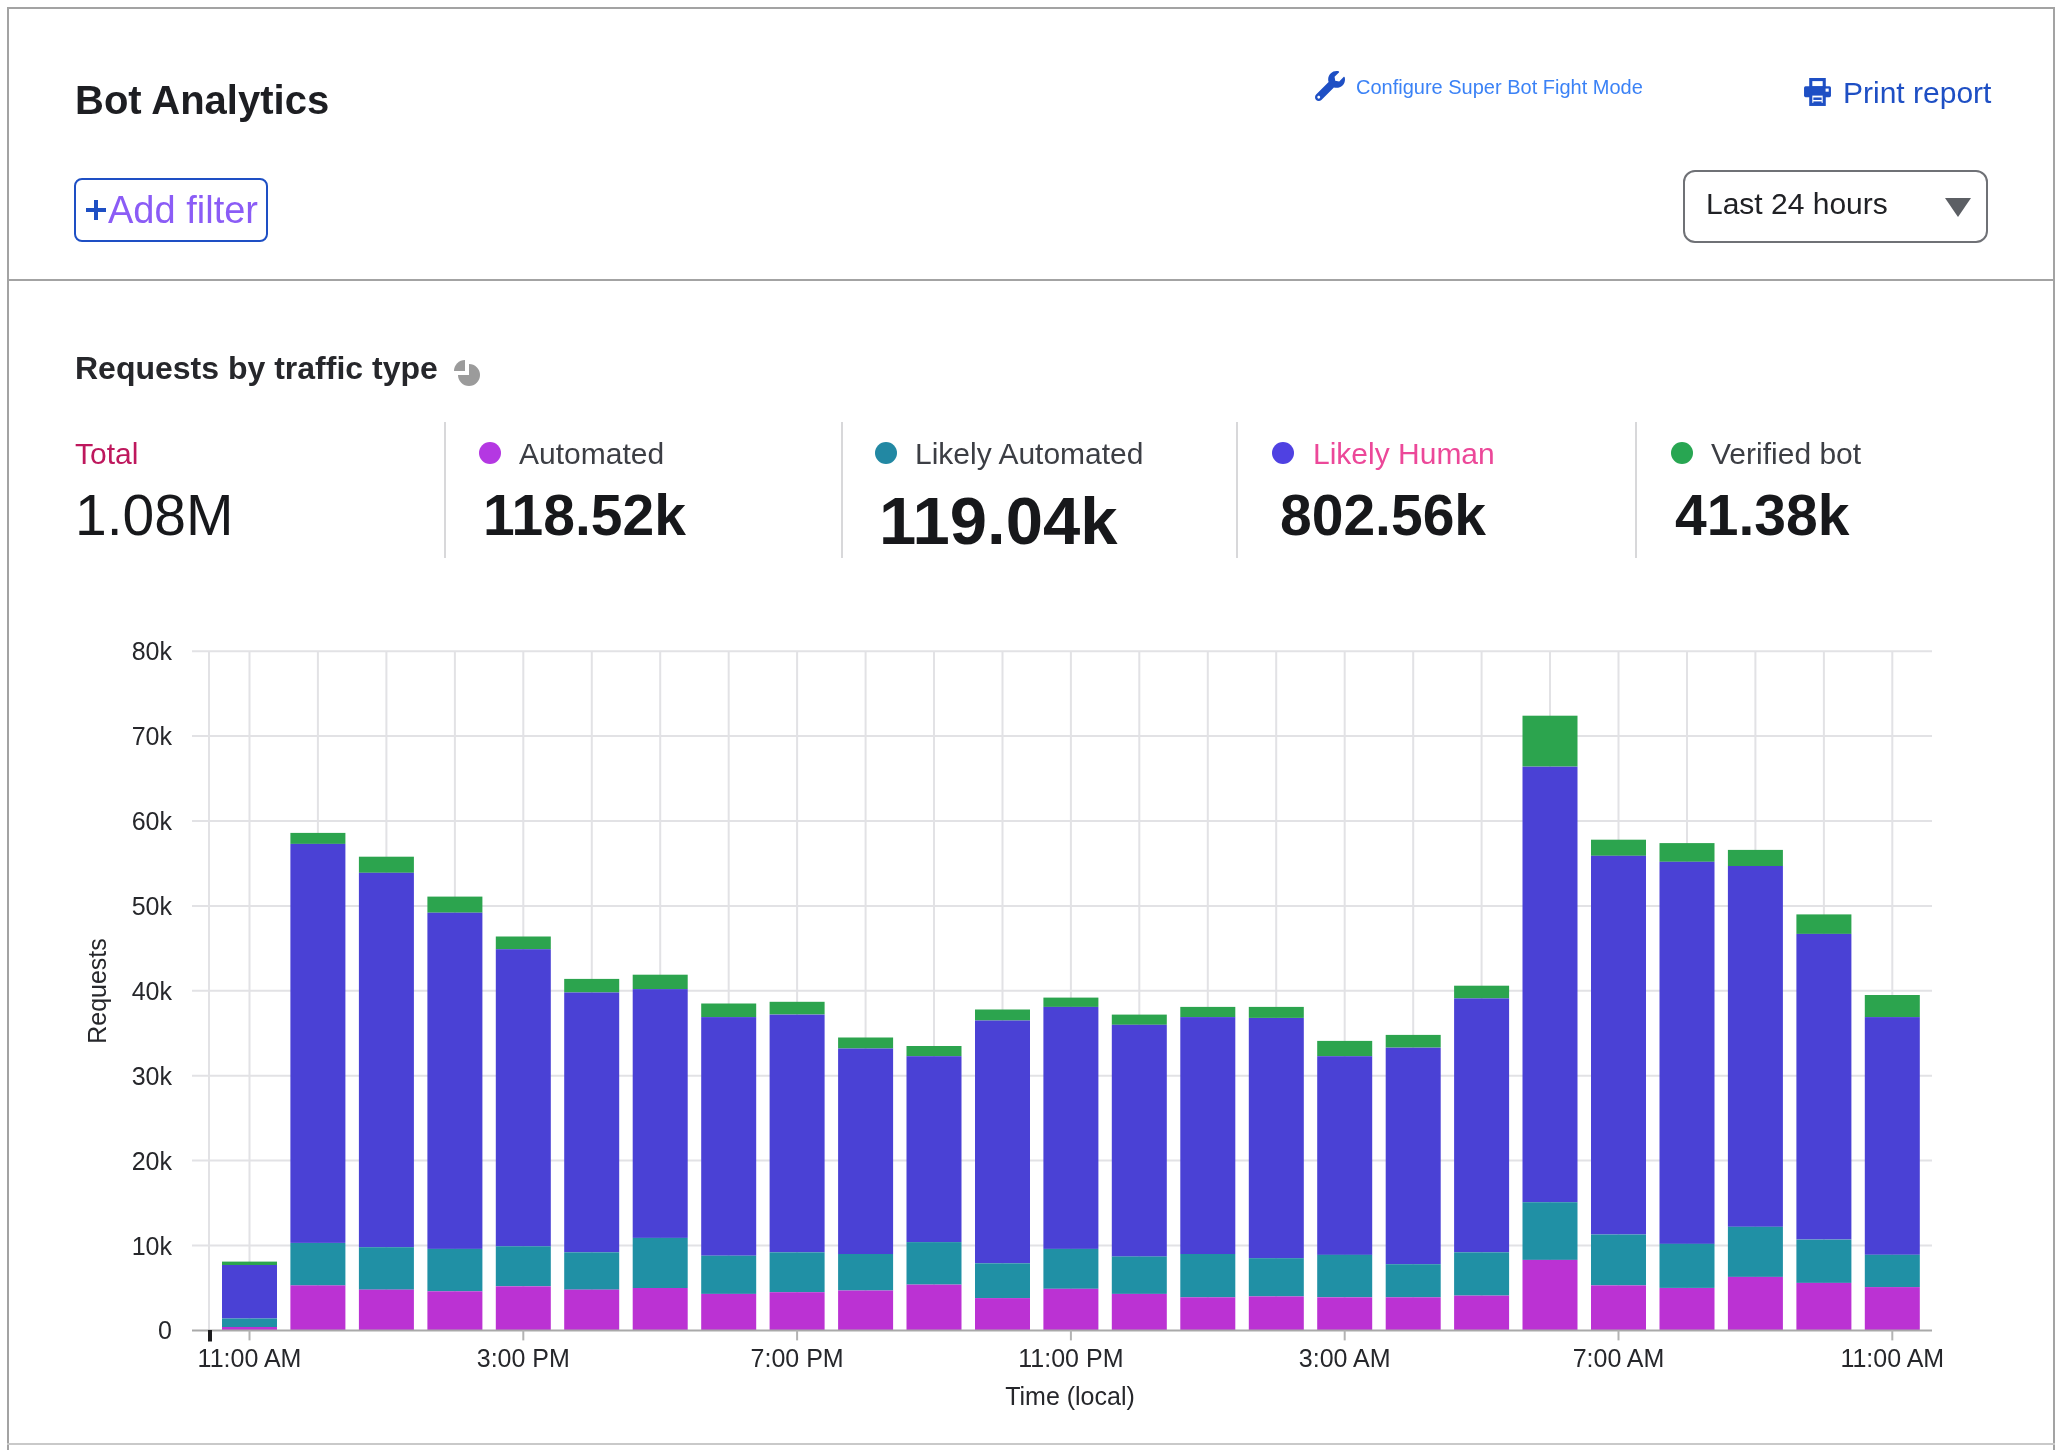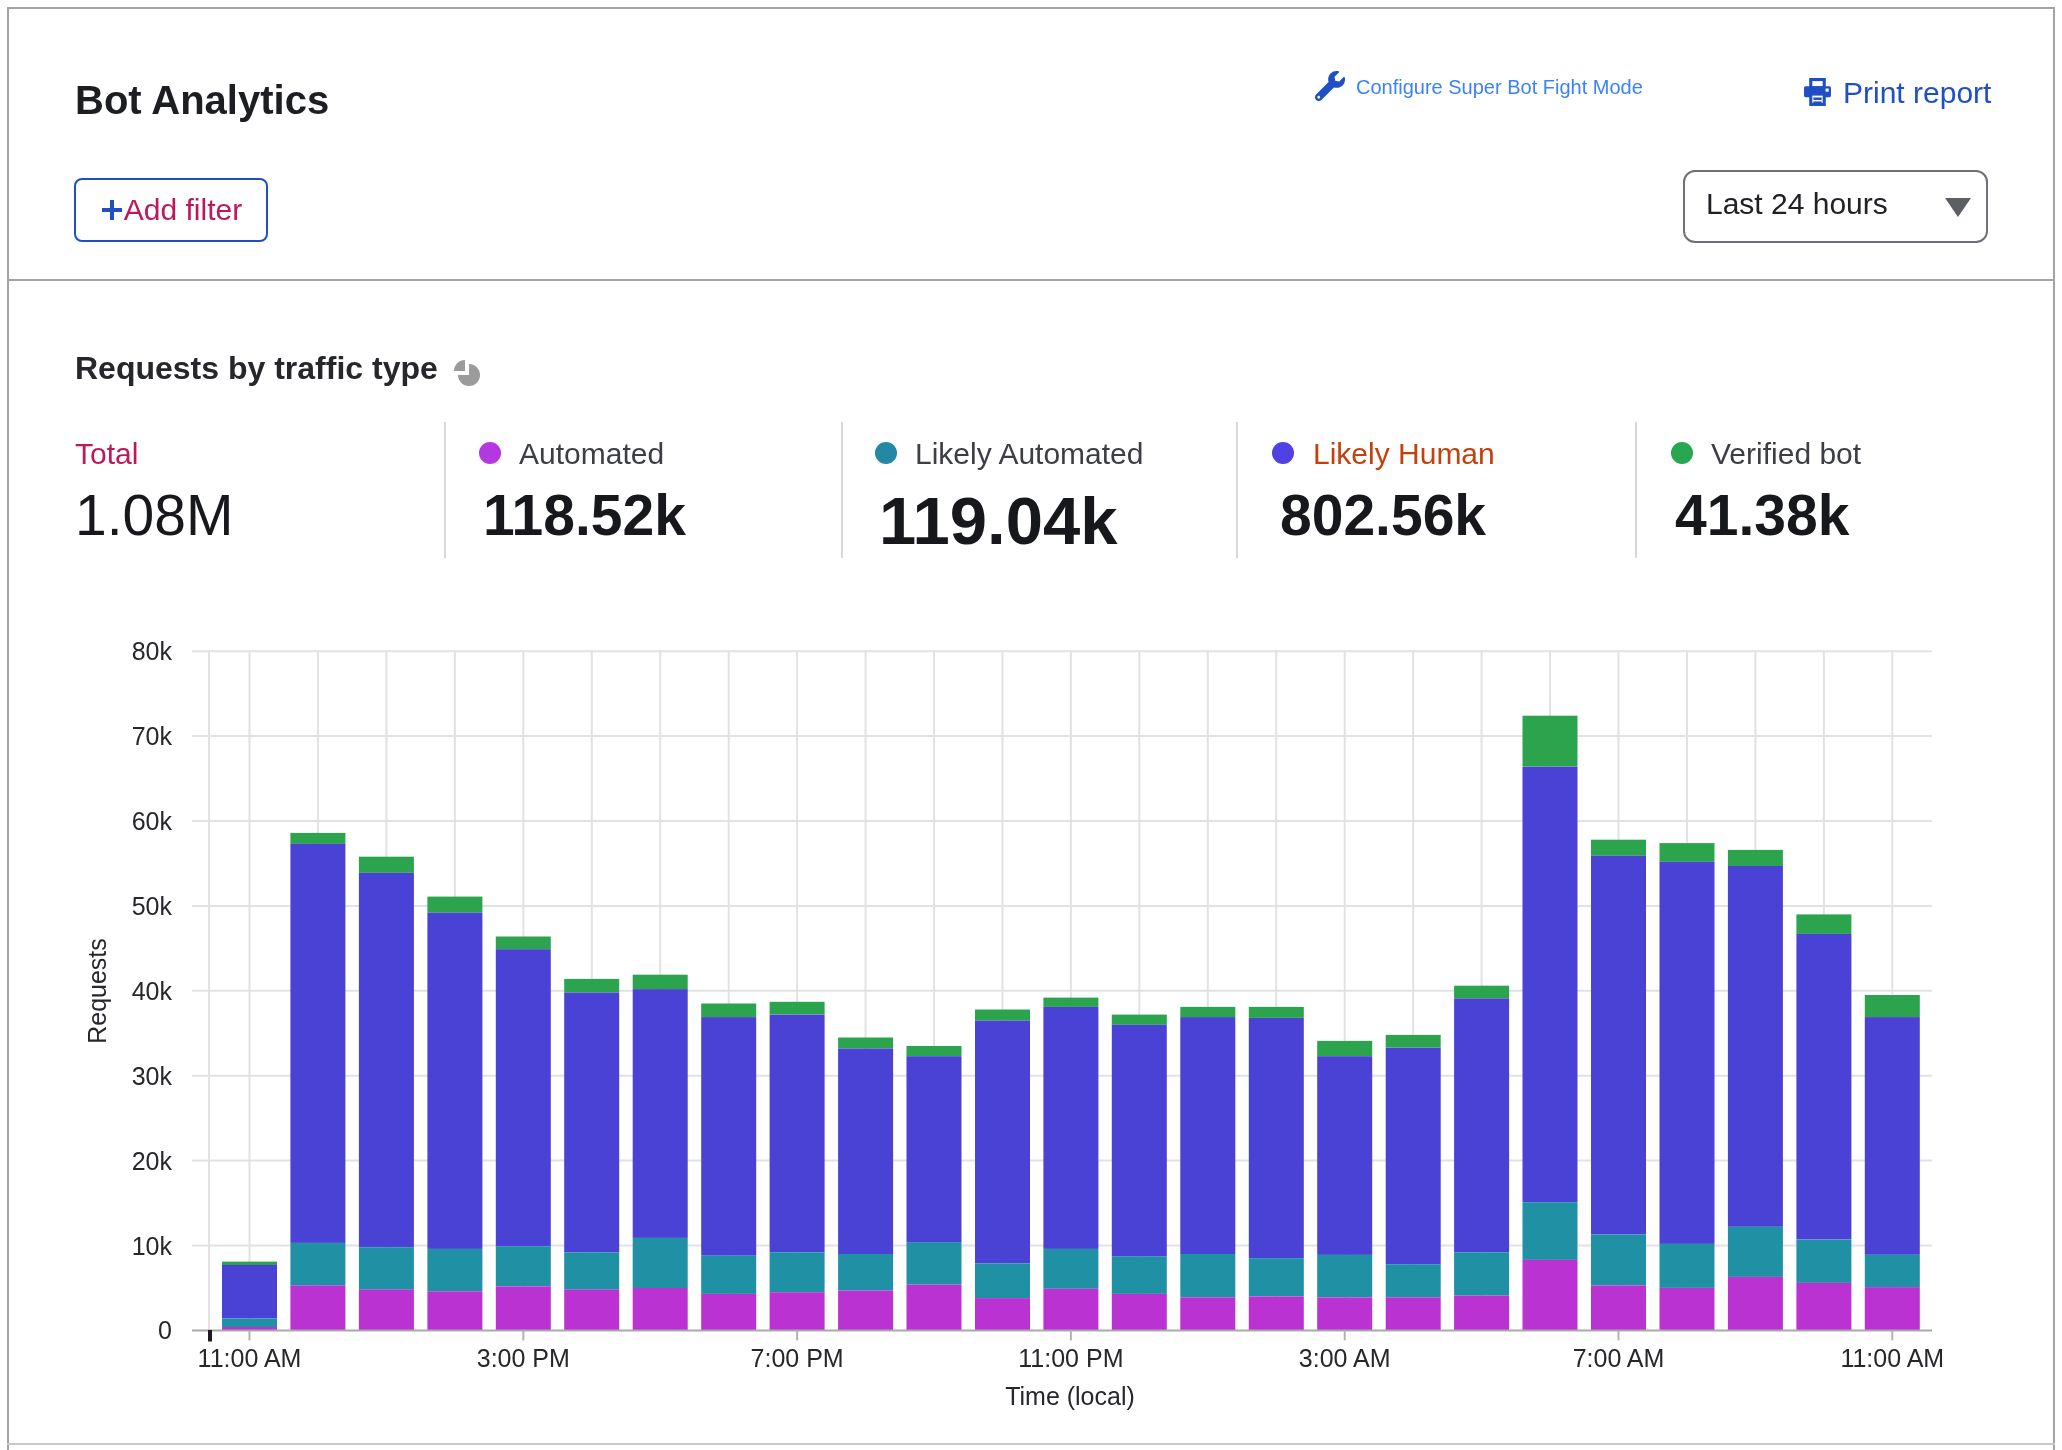--- a/index.html
+++ b/index.html
@@ -27,21 +27,21 @@
 <rect x="7.5" y="15.5" width="13" height="10" fill="#fff" stroke="#1e4fc4" stroke-width="3"></rect>
 <rect x="10" y="18.8" width="8" height="2.4" fill="#1e4fc4"></rect>
 <rect x="10" y="22.6" width="8" height="2.4" fill="#1e4fc4"></rect>
 </svg>
 <div class="abs" style="left:1843px;top:76px;font-size:30px;color:#1e4fc4">Print report</div>
 
 <div class="abs" style="left:74px;top:178px;width:194px;height:64px;border:2.5px solid #1e4fc4;border-radius:8px;display:flex;align-items:center;justify-content:center">
 <svg width="24" height="24" viewBox="0 0 24 24">
       <path fill="#1e4fc4" d="M10 2h4v8h8v4h-8v8h-4v-8H2v-4h8z"></path>
     </svg>
-<span style="font-size:30px;color:#be185d;">Add filter</span>
+<span style="font-size:38px;color:#8b5cf6;">Add filter</span>
 </div>
 
 <div class="abs" style="left:1683px;top:170px;width:305px;height:73px;border:2px solid #6f7176;border-radius:12px"></div>
 <div class="abs" style="left:1706px;top:187px;font-size:30px;color:#202125">Last 24 hours</div>
 <div class="abs" style="left:1945px;top:198px;width:0;height:0;border-left:13.5px solid transparent;border-right:13.5px solid transparent;border-top:19px solid #5c5f64"></div>
 
 <div class="abs" style="left:75px;top:350px;font-size:32px;font-weight:700;color:#26272b">Requests by traffic type</div>
 <svg class="abs" style="left:454px;top:360px" width="28" height="28" viewBox="0 0 28 28">
 <path fill="#9b9b9b" d="M15 15 L15 4 A11 11 0 1 1 4 15 Z"></path>
 <path fill="#9b9b9b" d="M11 11 L0 11 A11 11 0 0 1 11 0 Z"></path>
@@ -57,21 +57,21 @@
 
 <div class="abs" style="left:479px;top:442px;width:22px;height:22px;border-radius:50%;background:#b438e2"></div>
 <div class="abs" style="left:519px;top:437px;font-size:30px;color:#3c3e44">Automated</div>
 <div class="abs" style="left:483px;top:482px;font-size:57px;font-weight:700;color:#17181b">118.52k</div>
 
 <div class="abs" style="left:875px;top:442px;width:22px;height:22px;border-radius:50%;background:#2288a3"></div>
 <div class="abs" style="left:915px;top:437px;font-size:30px;color:#3c3e44">Likely Automated</div>
 <div class="abs" style="left:879px;top:482px;font-size:67px;font-weight:700;color:#17181b">119.04k</div>
 
 <div class="abs" style="left:1272px;top:442px;width:22px;height:22px;border-radius:50%;background:#4f41e2"></div>
-<div class="abs" style="left:1313px;top:437px;font-size:30px;color:#c2410c">Likely Human</div>
+<div class="abs" style="left:1313px;top:437px;font-size:30px;color:#ec4899">Likely Human</div>
 <div class="abs" style="left:1280px;top:482px;font-size:57px;font-weight:700;color:#17181b">802.56k</div>
 
 <div class="abs" style="left:1671px;top:442px;width:22px;height:22px;border-radius:50%;background:#28a652"></div>
 <div class="abs" style="left:1711px;top:437px;font-size:30px;color:#3c3e44">Verified bot</div>
 <div class="abs" style="left:1675px;top:482px;font-size:57px;font-weight:700;color:#17181b">41.38k</div>
 
 <svg width="2062" height="1450" viewBox="0 0 2062 1450" style="position:absolute;left:0;top:0;font-family:'Liberation Sans',sans-serif">
 <line x1="192.0" y1="1245.5" x2="1932.0" y2="1245.5" stroke="#e2e2e5" stroke-width="2"></line>
 <line x1="192.0" y1="1160.6" x2="1932.0" y2="1160.6" stroke="#e2e2e5" stroke-width="2"></line>
 <line x1="192.0" y1="1075.7" x2="1932.0" y2="1075.7" stroke="#e2e2e5" stroke-width="2"></line>

